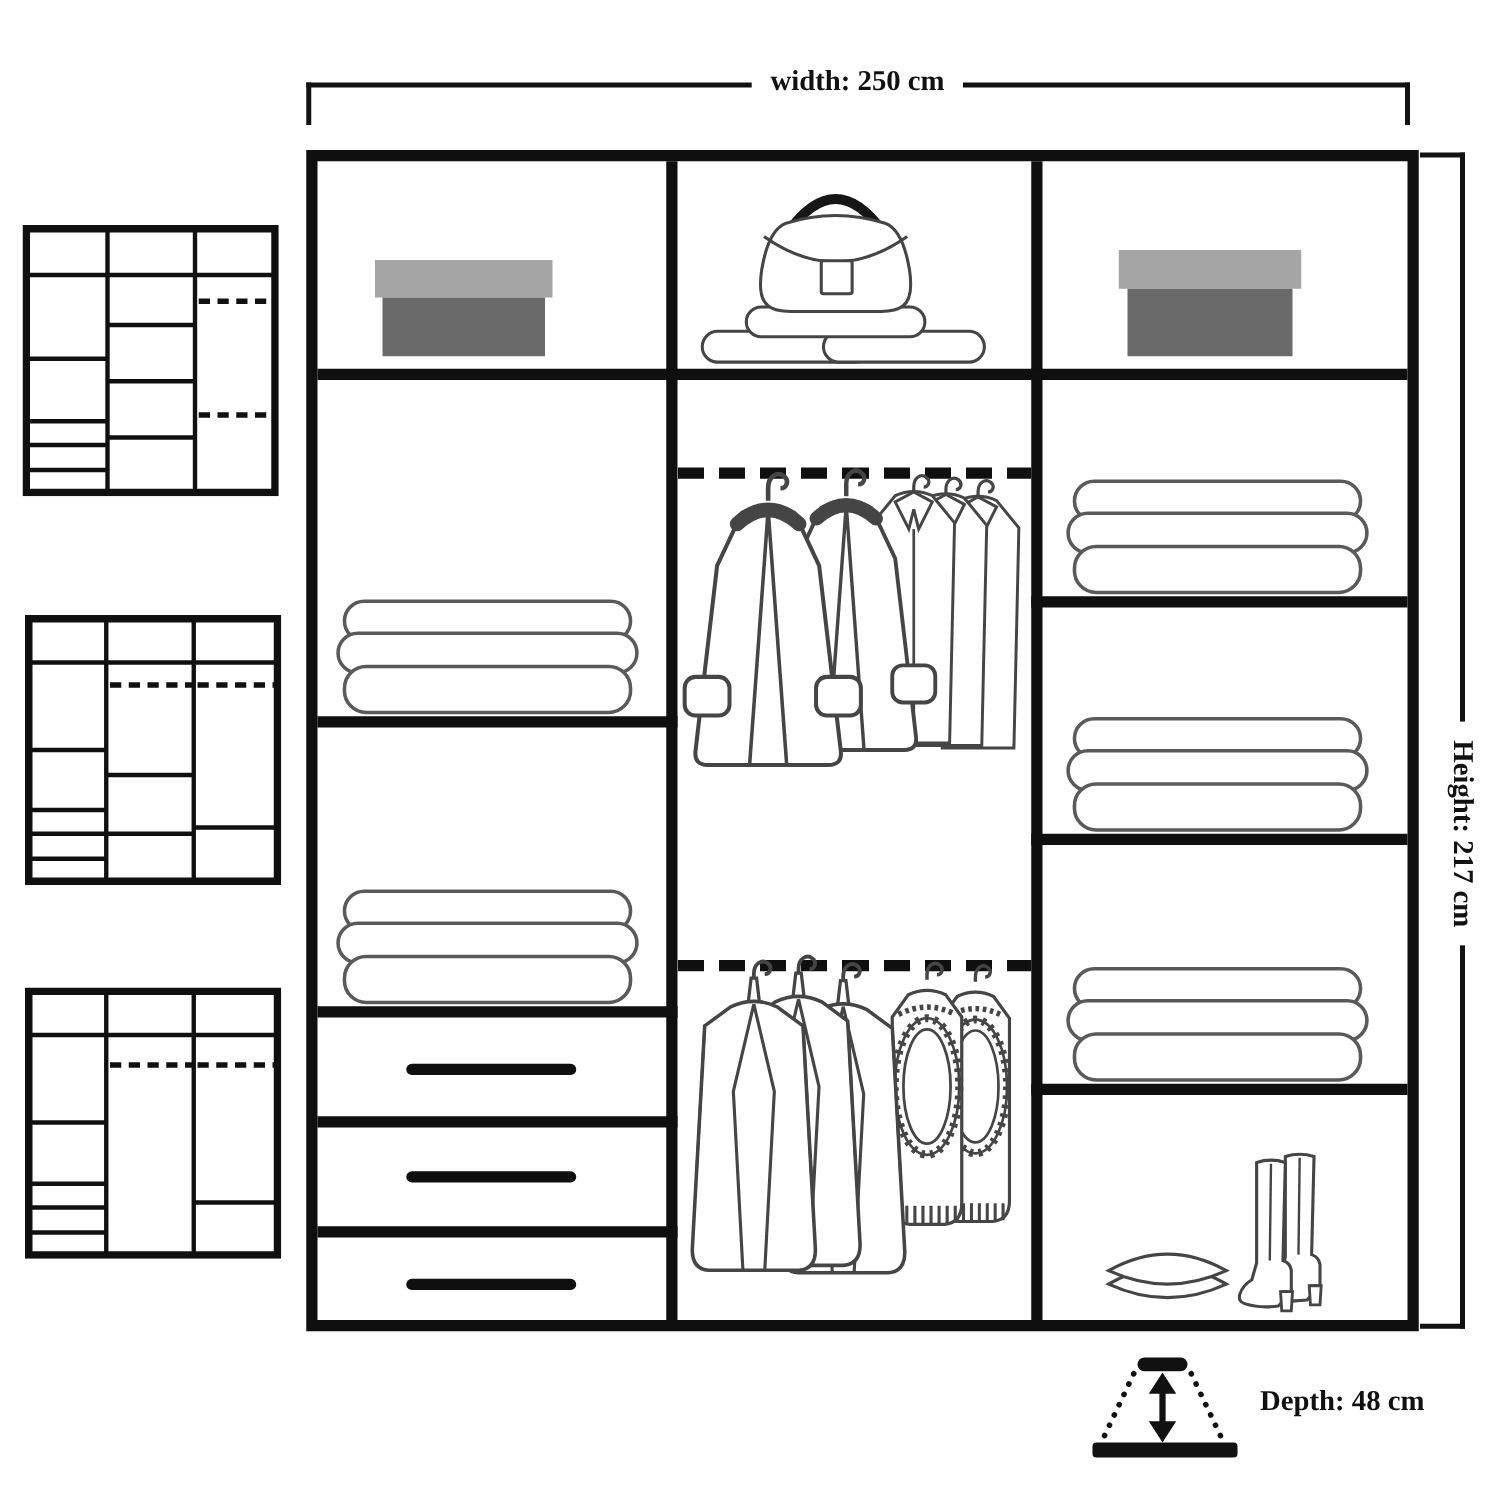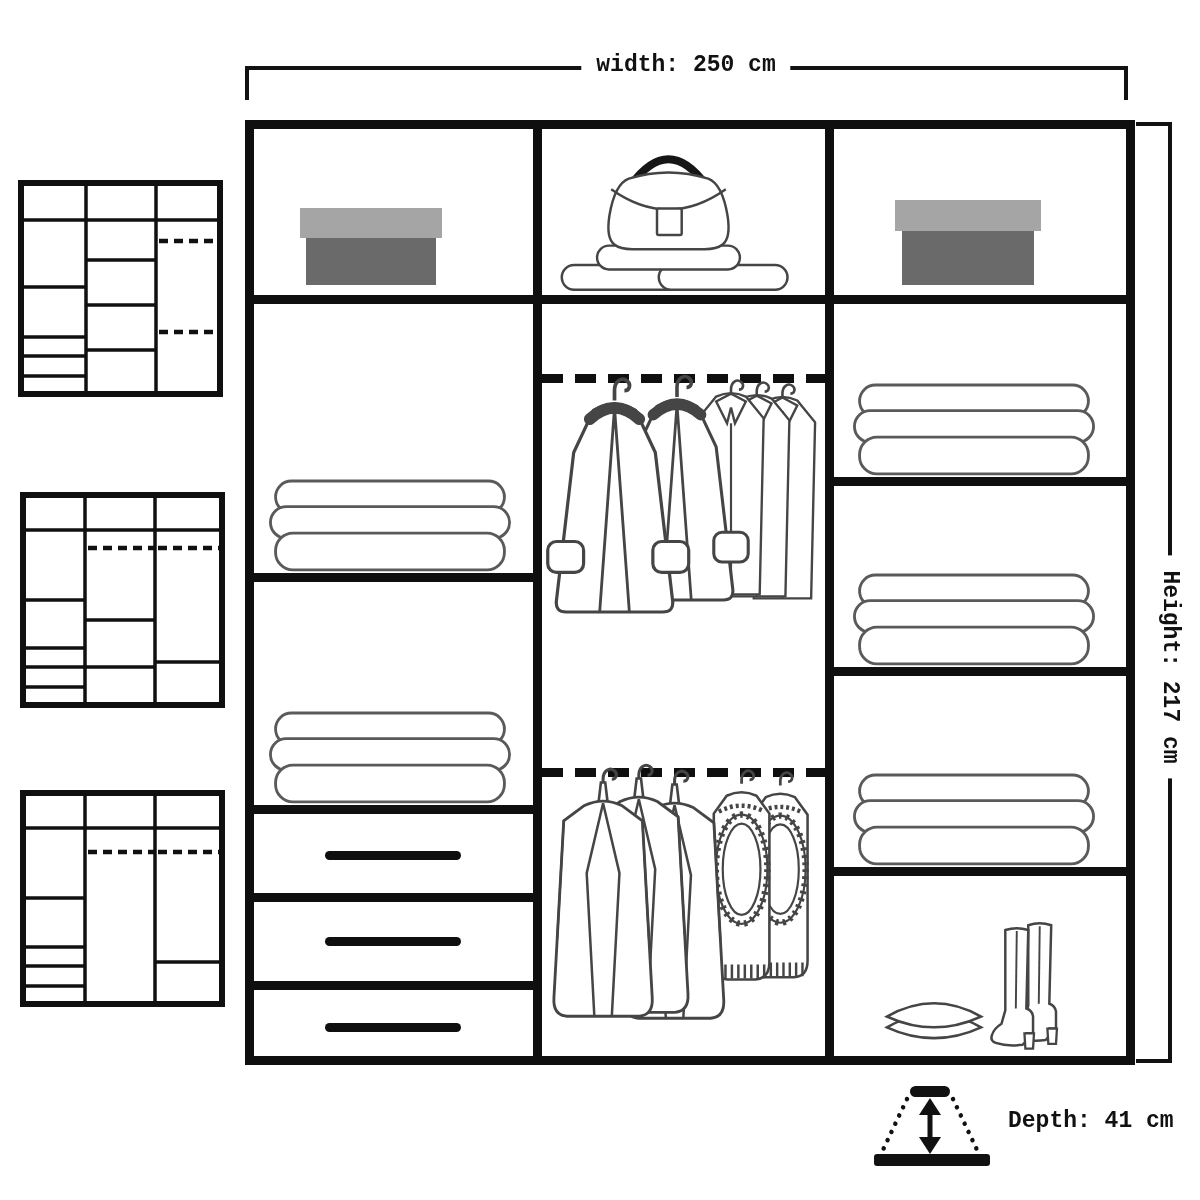--- a/index.html
+++ b/index.html
@@ -1,17 +1,17 @@
 <!DOCTYPE html>
 <html><head>
 <meta charset="utf-8">
 <style>
   html,body{margin:0;padding:0;background:#fff;}
   .canvas{position:relative;width:1200px;height:1200px;background:#fff;overflow:hidden;
-          font-family:Liberation Mono, monospace;color:#111;}
+          font-family:Liberation Serif, serif;color:#111;}
   .abs{position:absolute;}
   .bar{position:absolute;background:#121212;}
   .dim-label{position:absolute;background:#fff;padding:0 15px;font-size:23px;font-weight:bold;
              white-space:nowrap;color:#111;z-index:5;}
   .cabinet{position:absolute;left:245px;top:120px;width:890px;height:945px;
            border:9px solid #0f0f0f;background:#fff;box-sizing:border-box;}
   .divider{position:absolute;background:#0f0f0f;z-index:1;}
   .item{position:absolute;z-index:2;}
   .rail{position:absolute;height:9px;z-index:1;
         background:repeating-linear-gradient(90deg,#0f0f0f 0 21px,transparent 21px 33px);}
@@ -254,15 +254,15 @@
 
   <svg class="abs" style="left:866px;top:1084px;" width="132" height="84" viewBox="0 0 132 84">
     <rect fill="#111" x="44" y="2" width="40" height="11" rx="5.5"></rect>
     <rect fill="#111" x="8" y="70" width="116" height="12" rx="3"></rect>
     <line stroke="#111" stroke-width="4.5" stroke-linecap="round" stroke-dasharray="0.1 9" x1="41" y1="15" x2="16" y2="68"></line>
     <line stroke="#111" stroke-width="4.5" stroke-linecap="round" stroke-dasharray="0.1 9" x1="87" y1="15" x2="112" y2="68"></line>
     <line stroke="#111" stroke-width="5" x1="64" y1="26" x2="64" y2="58"></line>
     <path fill="#111" d="M64,14 L53,31 L75,31 Z"></path>
     <path fill="#111" d="M64,70 L53,53 L75,53 Z"></path>
   </svg>
-  <span class="dim-label" style="left:1008px;top:1108px;padding:0;">Depth: 41 cm</span>
+  <span class="dim-label" style="left:1008px;top:1108px;padding:0;">Depth: 48 cm</span>
 
 </div>
 
 </body></html>

